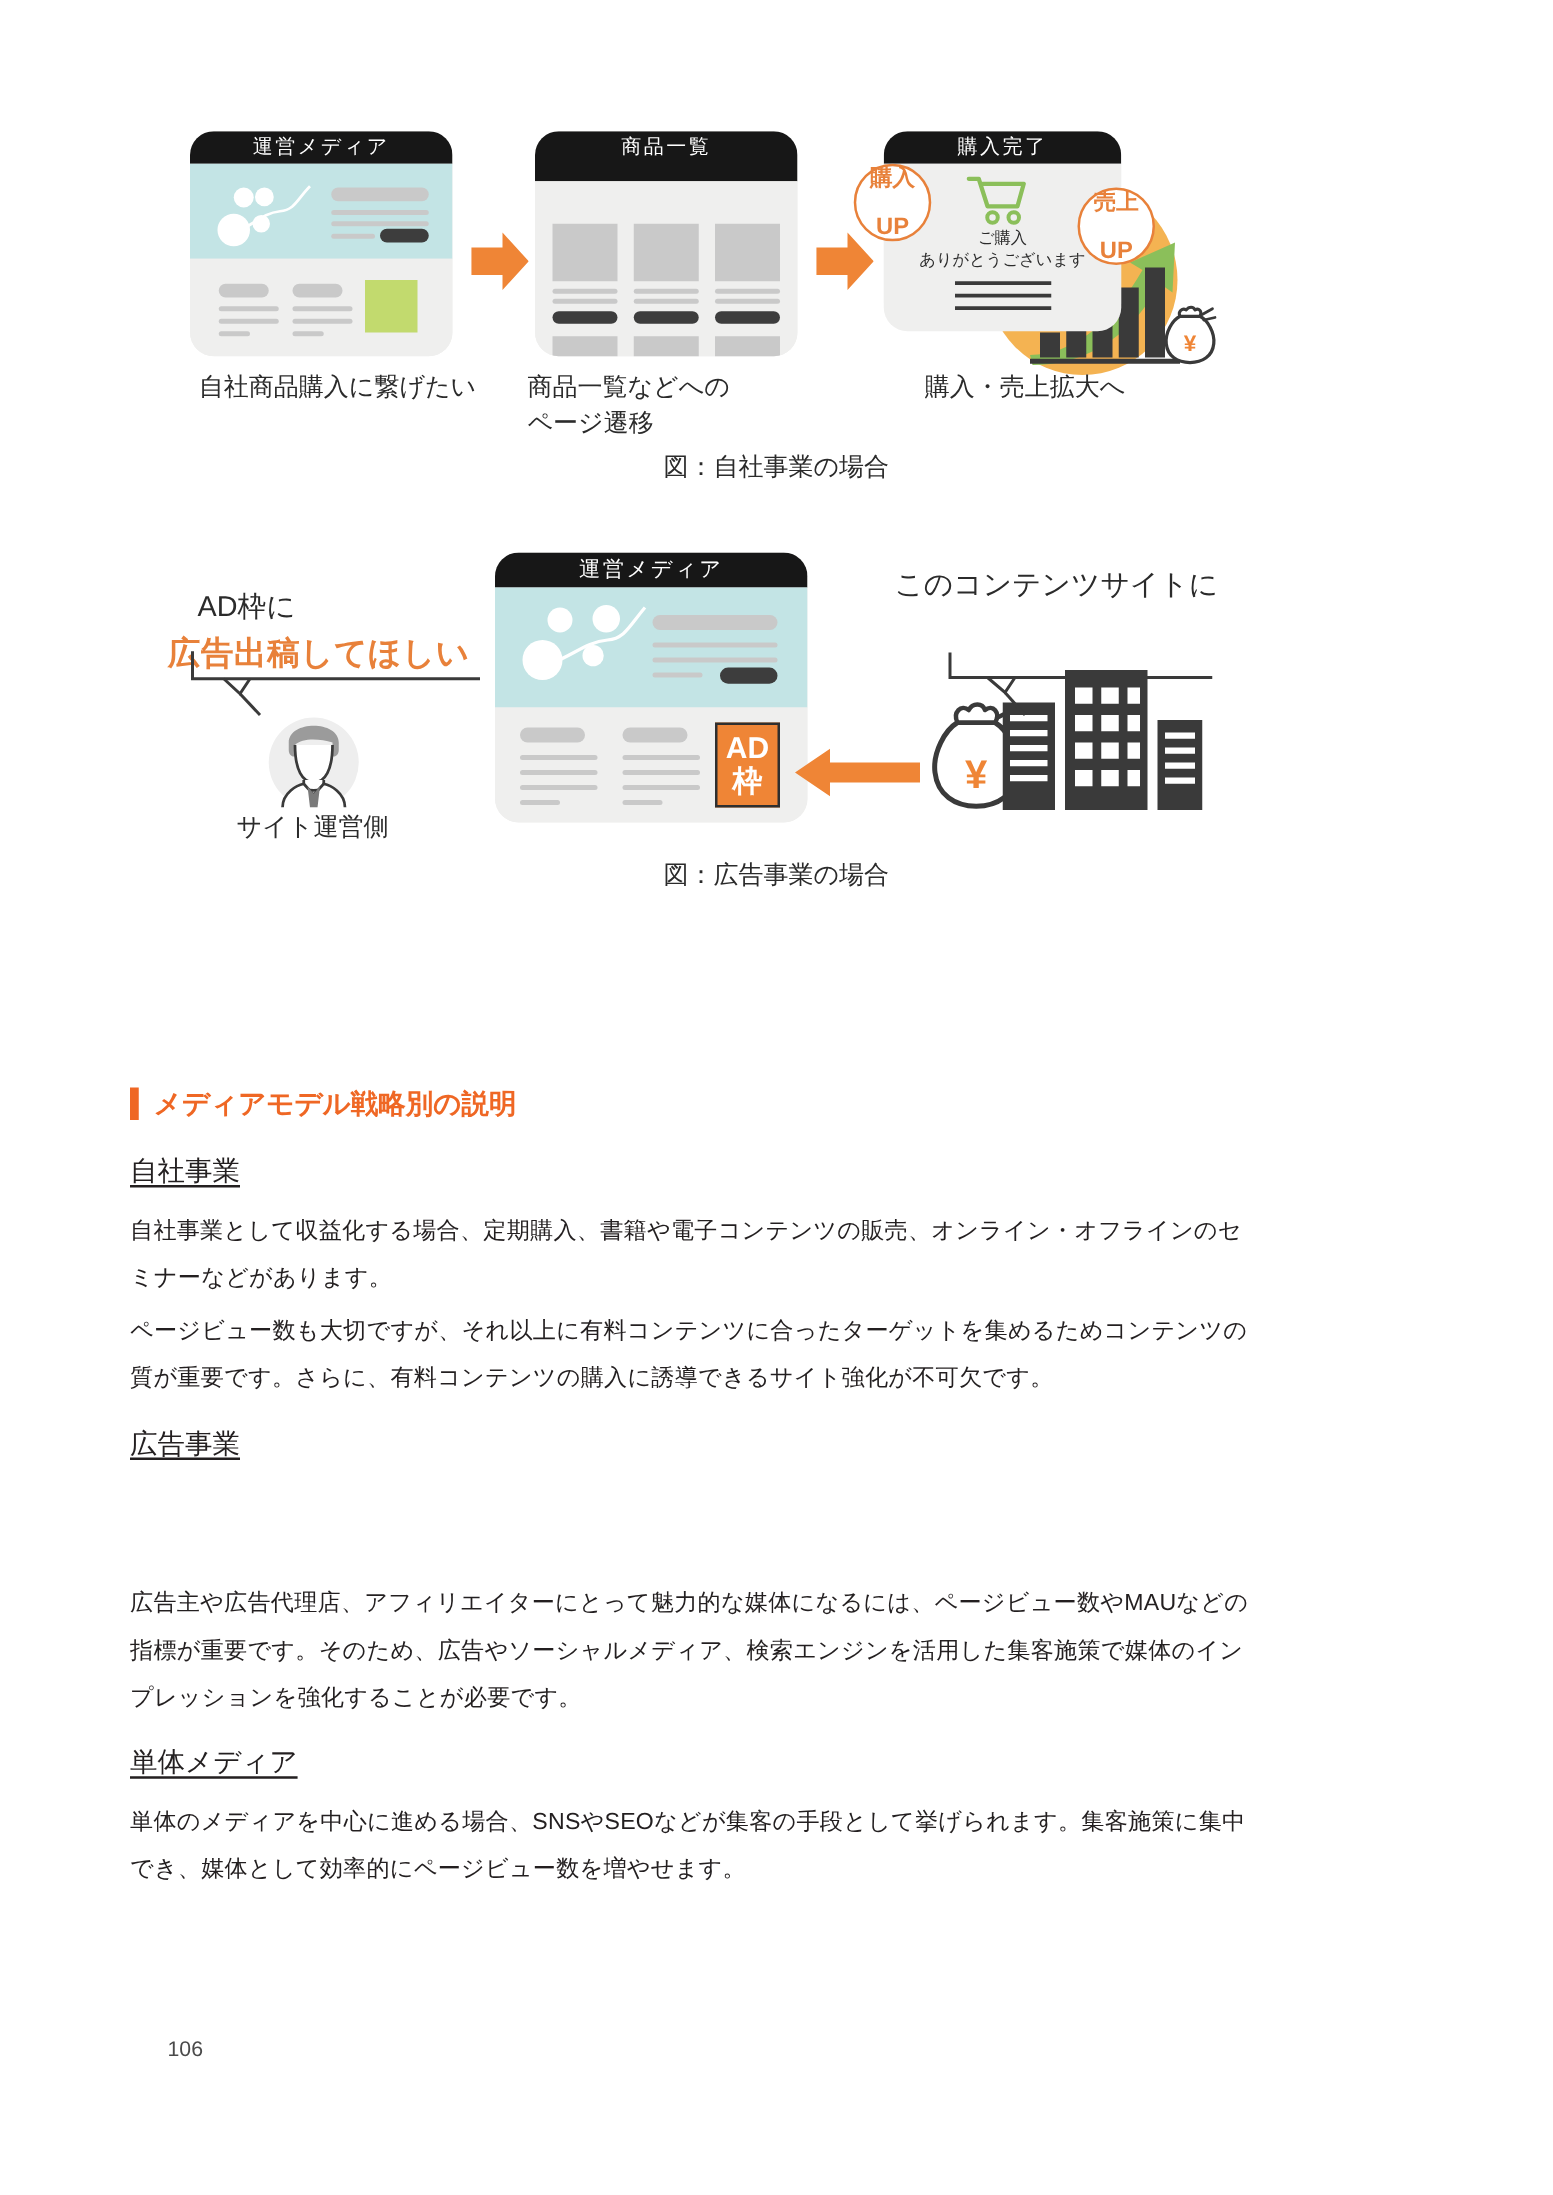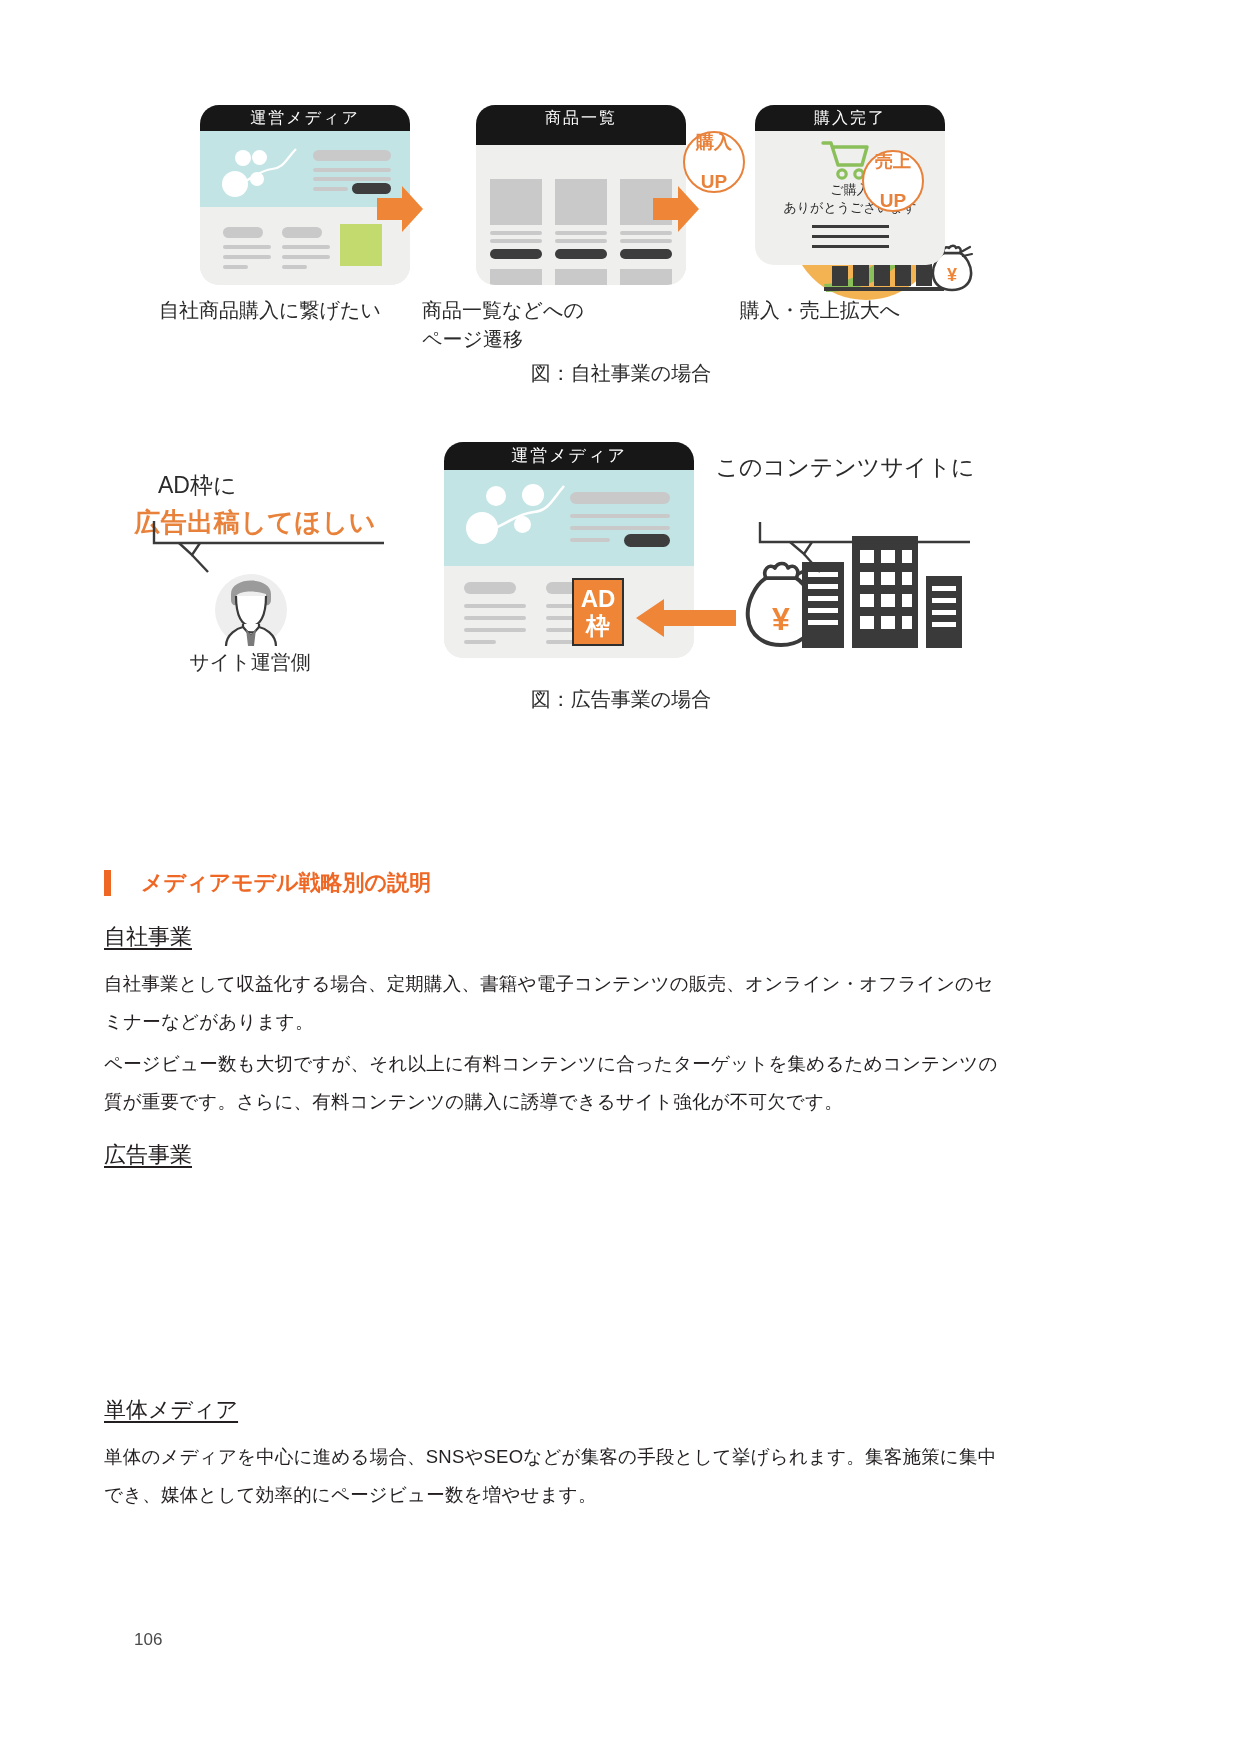--- a/index.html
+++ b/index.html
@@ -8,21 +8,21 @@
     height: 1756px;
     background: #ffffff;
     font-family: "Liberation Sans", "DejaVu Sans", sans-serif;
     color: #231f20;
     overflow: hidden;
   }
   .page { position: relative; width: 1242px; height: 1756px; }
 
   
   .browser { position: absolute; border-radius: 19px; overflow: hidden;
-             background: #efefee; box-shadow: 0 0 0 0 transparent; margin-left: 48px; }
+             background: #efefee; box-shadow: 0 0 0 0 transparent; }
   .browser .titlebar {
     background: #171717; color: #fff; text-align: center;
     font-weight: 500; letter-spacing: 2px;
   }
   .hero { background: #c3e4e5; position: relative; }
   .body-area { background: #efefee; position: relative; }
   .circ { position: absolute; background: #fff; border-radius: 50%; }
   .bar { position: absolute; background: #c9c9c9; border-radius: 30px; }
   .bar.thin { background: #c9c9c9; height: 4px; border-radius: 2px; }
   .bar.dark { background: #3d3d3d; border-radius: 30px; }
@@ -46,21 +46,21 @@
   }
 
   
   .callout { position: absolute; text-align: center; }
   .callout .line1 { font-size: 23px; color: #2b2b2b; }
   .callout .line2 { font-size: 26px; color: #e8813a; font-weight: 700; letter-spacing: 0.5px; }
 
   
   .sec-head {
     position: absolute; font-size: 22px; font-weight: 700; color: #ef6724;
-    padding-left: 30px; border-left: 7px solid #ef6724; line-height: 1.2;
+    padding-left: 12px; border-left: 7px solid #ef6724; line-height: 1.2;
   }
   .sub-head {
     position: absolute; font-size: 22px; color: #231f20;
     text-decoration: underline; text-underline-offset: 4px;
   }
   .para {
     position: absolute; font-size: 18.5px; line-height: 2.05; color: #231f20;
     width: 900px; letter-spacing: 0.2px;
   }
   .folio { position: absolute; font-size: 17px; color: #4a4a4a; }
@@ -298,19 +298,20 @@
     <div class="fig-cap" style="left:0px; top:686px; width:1242px; text-align:center;">図：広告事業の場合</div>
   </div>
 
   <div class="sec-head" style="left:104px; top:870px;">メディアモデル戦略別の説明</div>
 
   <div class="sub-head" style="left:104px; top:922px;">自社事業</div>
   <div class="para" style="left:104px; top:965px;">自社事業として収益化する場合、定期購入、書籍や電子コンテンツの販売、オンライン・オフラインのセミナーなどがあります。</div>
   <div class="para" style="left:104px; top:1045px;">ページビュー数も大切ですが、それ以上に有料コンテンツに合ったターゲットを集めるためコンテンツの質が重要です。さらに、有料コンテンツの購入に誘導できるサイト強化が不可欠です。</div>
 
   <div class="sub-head" style="left:104px; top:1140px;">広告事業</div>
+  <div class="para" style="left:104px; top:1263px;">広告主や広告代理店、アフィリエイターにとって魅力的な媒体になるには、ページビュー数やMAUなどの指標が重要です。そのため、広告やソーシャルメディア、検索エンジンを活用した集客施策で媒体のインプレッションを強化することが必要です。</div>
 
   <div class="sub-head" style="left:104px; top:1395px;">単体メディア</div>
   <div class="para" style="left:104px; top:1438px;">単体のメディアを中心に進める場合、SNSやSEOなどが集客の手段として挙げられます。集客施策に集中でき、媒体として効率的にページビュー数を増やせます。</div>
 
   <div class="folio" style="left:134px; top:1630px;">106</div>
 
 </div>
 
 </body></html>

